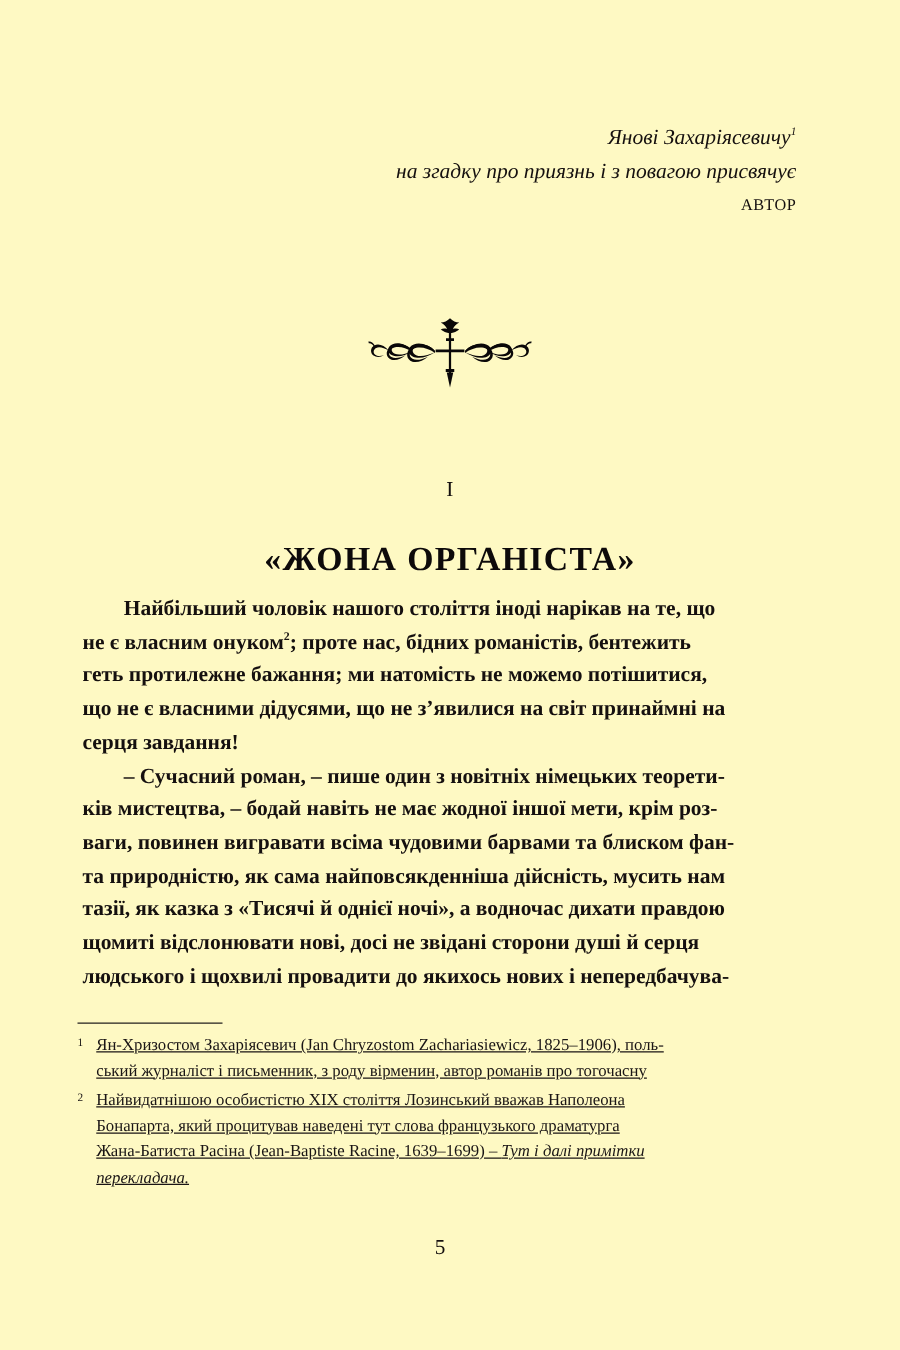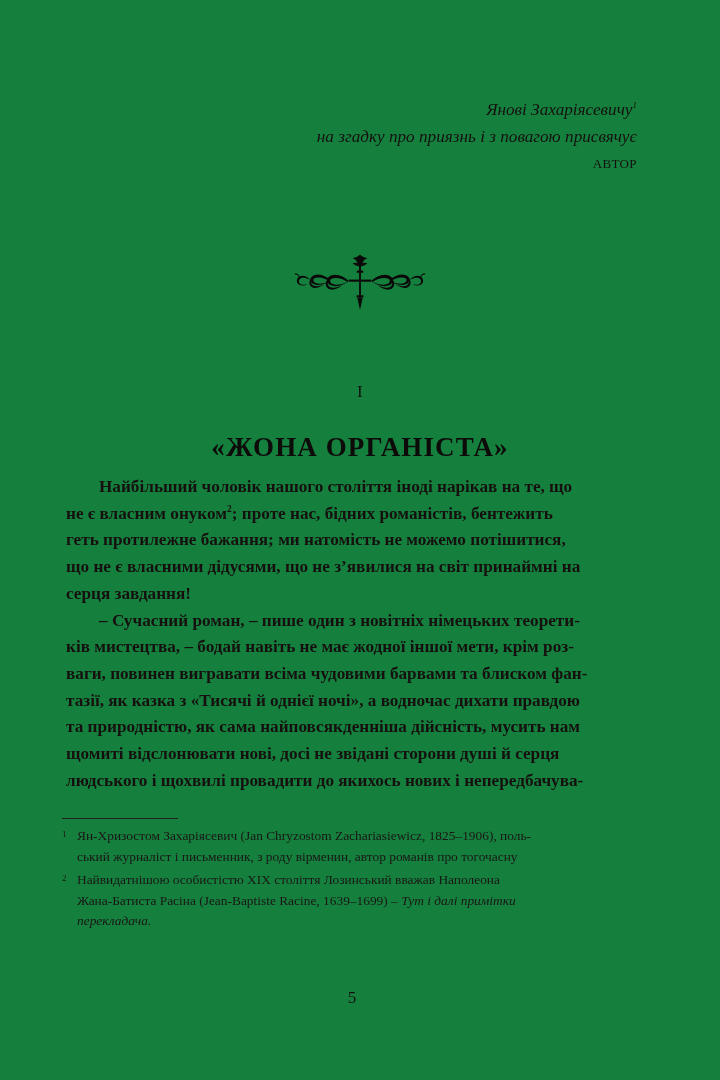--- a/index.html
+++ b/index.html
@@ -4,21 +4,21 @@
 <style>
   html, body {
     margin: 0;
     padding: 0;
     background: #ffffff;
   }
   .page {
     position: relative;
     width: 720px;
     height: 1080px;
-    background: #15803d;
+    background: #fef9c3;
     overflow: hidden;
     font-family: "Liberation Serif", "DejaVu Serif", serif;
     color: #1a1a1a;
   }
 
   
   .dedication {
     position: absolute;
     left: 66px;
     top: 96px;
@@ -115,21 +115,21 @@
     padding-left: 15px;
     margin-bottom: 3px;
   }
   .fn-marker {
     position: absolute;
     left: 0;
     top: 0;
     font-size: 9px;
     line-height: 16px;
   }
-  .fn .fline { display: block; white-space: nowrap; }
+  .fn .fline { display: block; white-space: nowrap; text-decoration: underline; }
   .fn em { font-style: italic; }
 
   
   .folio {
     position: absolute;
     left: 0;
     top: 988px;
     width: 720px;
     text-align: center;
     font-size: 17px;
@@ -222,40 +222,41 @@
       <span class="bline">не є власним онуком<sup>2</sup>; проте нас, бідних романістів, бентежить</span>
       <span class="bline">геть протилежне бажання; ми натомість не можемо потішитися,</span>
       <span class="bline">що не є власними дідусями, що не з’явилися на світ принаймні на</span>
       <span class="bline">серця завдання!</span>
     </p>
 
     <p class="bp">
       <span class="bline indent">– Сучасний роман, – пише один з новітніх німецьких теорети-</span>
       <span class="bline">ків мистецтва, – бодай навіть не має жодної іншої мети, крім роз-</span>
       <span class="bline">ваги, повинен вигравати всіма чудовими барвами та блиском фан-</span>
+      <span class="bline">та природністю, як сама найповсякденніша дійсність, мусить нам</span>
       <span class="bline">тазії, як казка з «Тисячі й однієї ночі», а водночас дихати правдою</span>
-      <span class="bline">та природністю, як сама найповсякденніша дійсність, мусить нам</span>
       <span class="bline">щомиті відслонювати нові, досі не звідані сторони душі й серця</span>
       <span class="bline">людського і щохвилі провадити до якихось нових і непередбачува-</span>
     </p>
 
   </div>
 
   <div class="footnotes">
     <div class="fn-rule"></div>
 
     <div class="fn">
       <span class="fn-marker">1</span>
       <span class="fline">Ян-Хризостом Захаріясевич (Jan Chryzostom Zachariasiewicz, 1825–1906), поль-</span>
       <span class="fline">ський журналіст і письменник, з роду вірменин, автор романів про тогочасну</span>
     </div>
 
     <div class="fn">
       <span class="fn-marker">2</span>
       <span class="fline">Найвидатнішою особистістю XIX століття Лозинський вважав Наполеона</span>
+      <span class="fline">Бонапарта, який процитував наведені тут слова французького драматурга</span>
       <span class="fline"><span>Жана-Батиста Расіна (Jean-Baptiste Racine, 1639–1699) – </span><em>Тут і далі примітки</em></span>
       <span class="fline"><em>перекладача.</em></span>
     </div>
   </div>
 
   <div class="folio">
     <span class="folio-inner">5</span>
   </div>
 
 </div>

